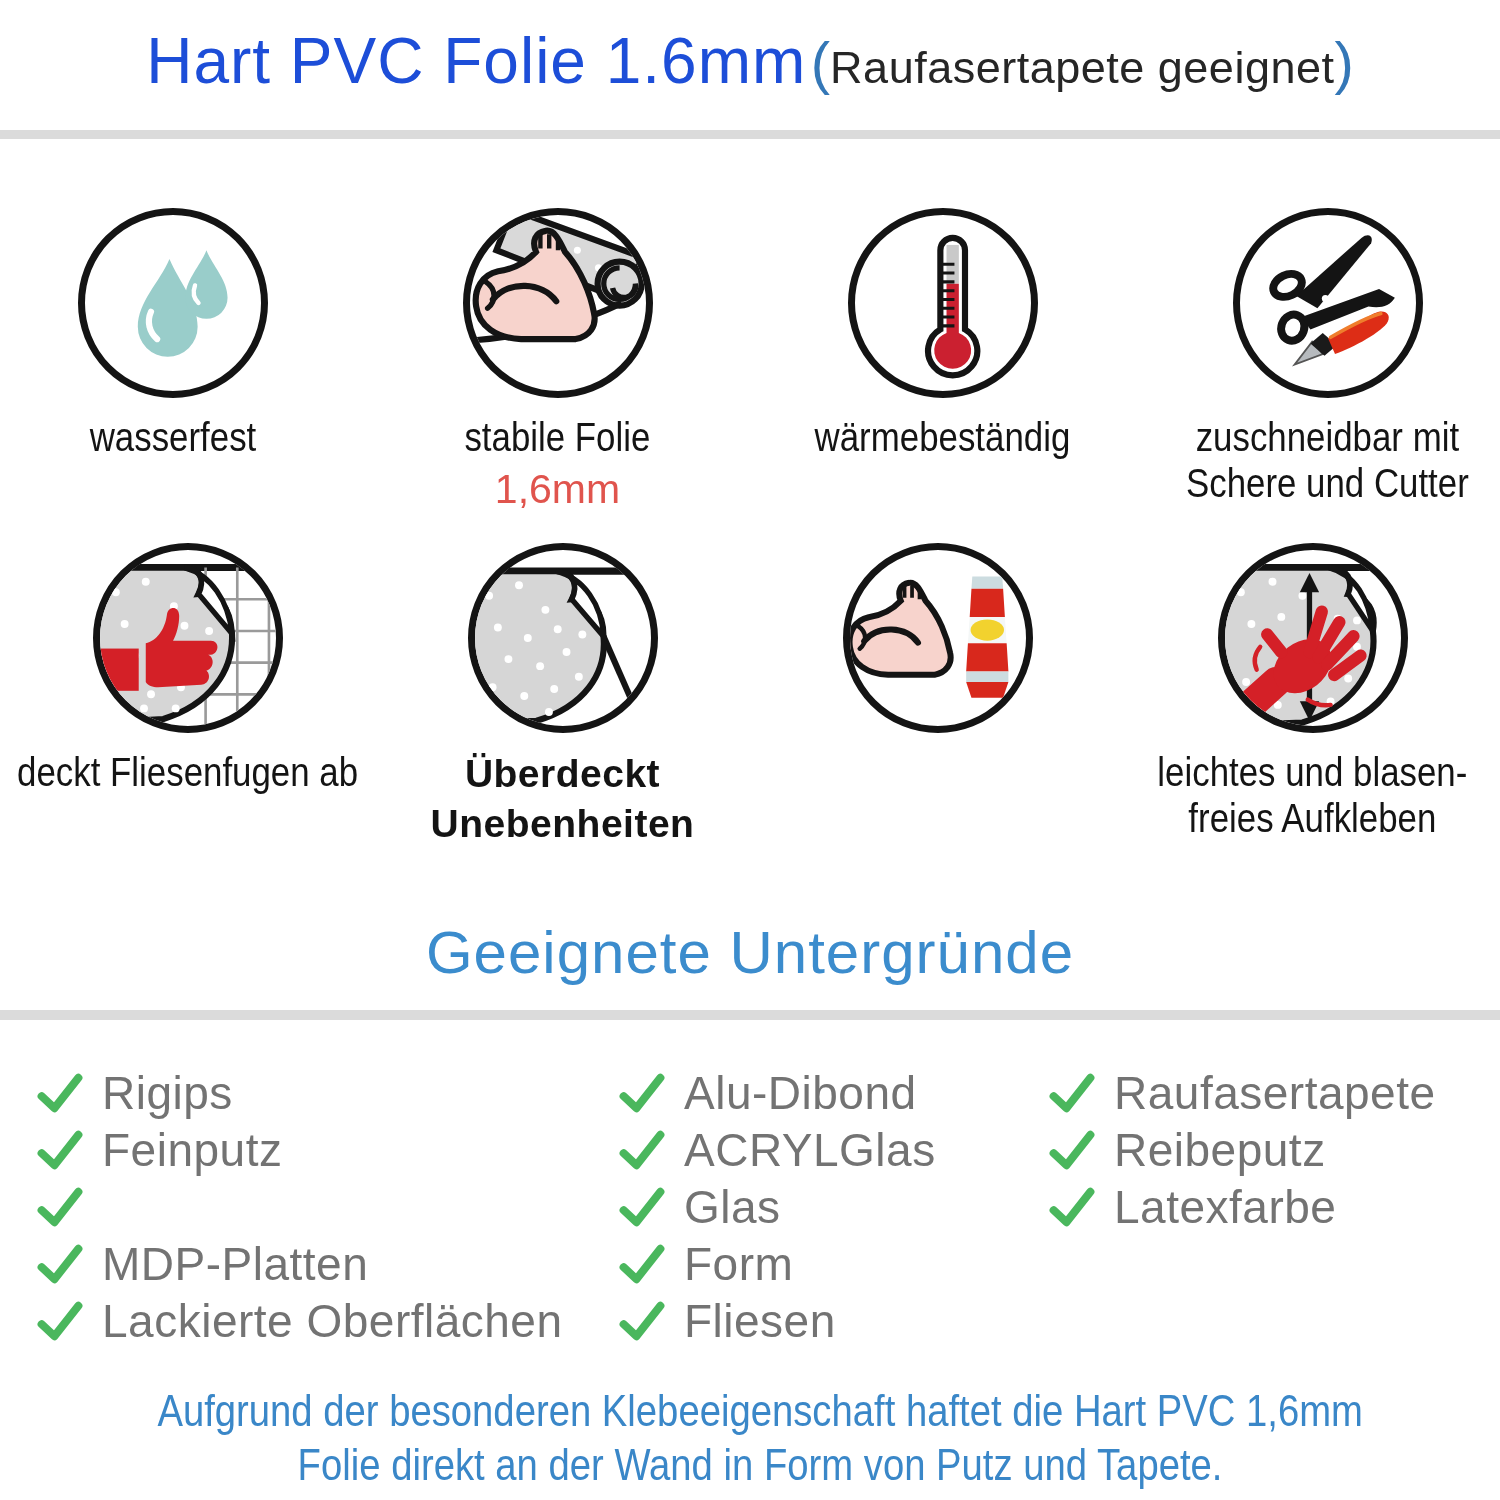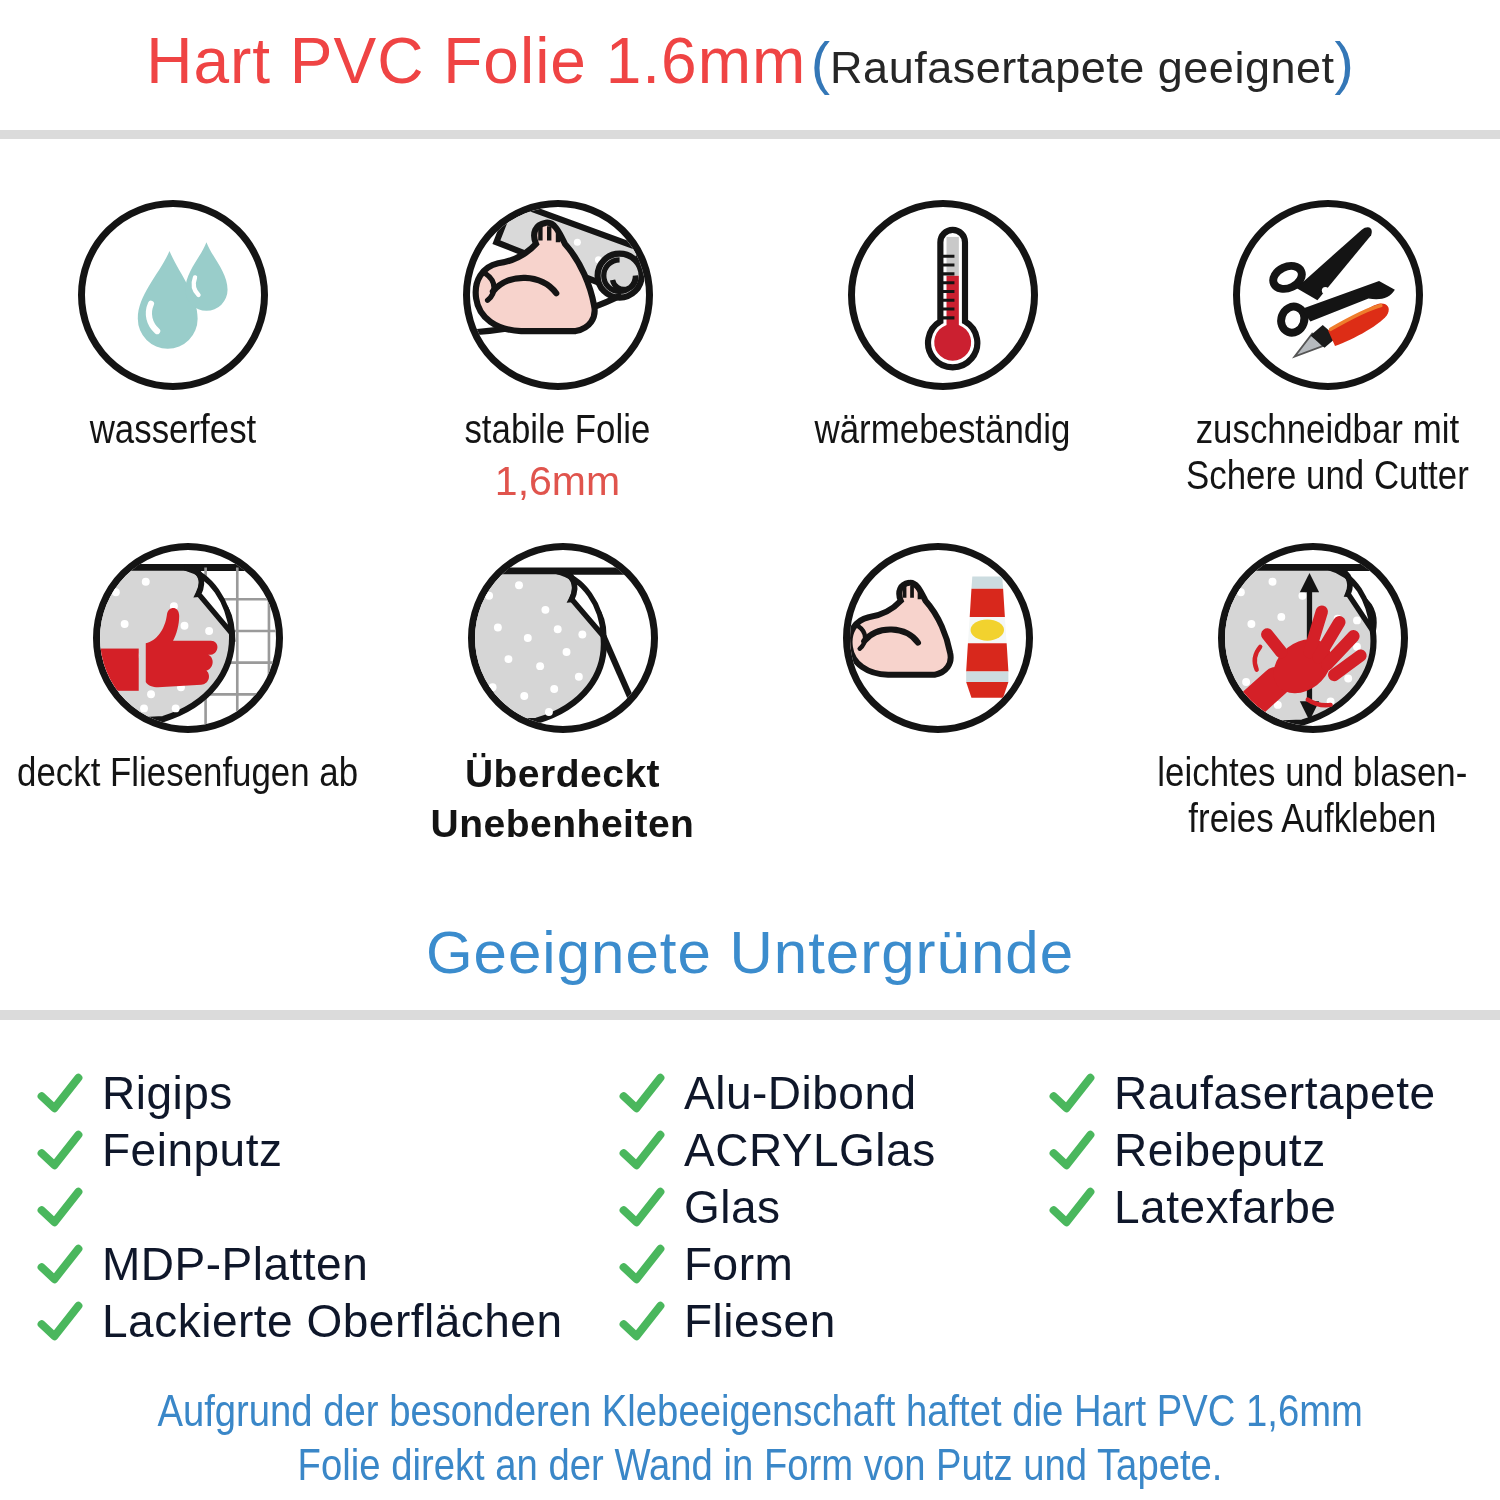--- a/index.html
+++ b/index.html
@@ -2,50 +2,50 @@
 <html><head>
 <meta charset="utf-8">
 <style>
   html,body{margin:0;padding:0;background:#fff;}
   body{width:1500px;height:1500px;position:relative;overflow:hidden;
        font-family:"Liberation Sans", sans-serif;}
   .abs{position:absolute;}
 
   
   .title-wrap{top:24px;left:0;width:1500px;text-align:center;white-space:nowrap;}
-  .t-main{font-size:64px;color:#ef4444;letter-spacing:1px;}
+  .t-main{font-size:64px;color:#1d4ed8;letter-spacing:1px;}
   .t-paren{font-size:58px;color:#3477b7;}
   .t-sub{font-size:45px;color:#262626;letter-spacing:0.5px;}
 
   .divider{left:0;width:1500px;background:#dbdbdb;}
   .div1{top:130px;height:9px;}
   .div2{top:1010px;height:10px;}
 
   
   .feat-row{left:0;width:1500px;display:flex;}
-  .row1{top:200px;gap:40px;}
+  .row1{top:208px;gap:40px;}
   .row2{top:543px;}
   .feat{width:25%;display:flex;flex-direction:column;align-items:center;}
   .circle{width:176px;height:176px;border:7px solid #141414;border-radius:50%;
           overflow:hidden;background:#fff;position:relative;flex:0 0 auto;}
   .circle svg{display:block;width:176px;height:176px;}
   .cap{margin-top:16px;font-size:41px;color:#141414;line-height:1.13;text-align:center;}
   .cond{display:inline-block;transform:scaleX(0.85);transform-origin:50% 50%;white-space:nowrap;}
   .geo{font-weight:bold;font-size:39px;letter-spacing:0.5px;line-height:1.28;}
   .red-sub{margin-top:6px;font-size:41px;color:#e0544d;text-align:center;}
 
   
   .heading{top:918px;left:0;width:1500px;text-align:center;font-size:60px;color:#3b8ccd;letter-spacing:1px;}
   .col{display:flex;flex-direction:column;}
   .c1{top:1064px;left:36px;}
   .c2{top:1064px;left:618px;}
   .c3{top:1064px;left:1048px;}
   .item{display:flex;align-items:center;height:57px;}
   .ck{width:48px;height:42px;margin-right:18px;flex:0 0 auto;}
-  .item-label{font-size:46px;color:#0f172a;letter-spacing:0.5px;white-space:nowrap;}
+  .item-label{font-size:46px;color:#737373;letter-spacing:0.5px;white-space:nowrap;}
 
   
   .footer{top:1384px;left:10px;width:1500px;text-align:center;color:#3a87c8;}
   .footer .line{font-size:45px;line-height:1.2;}
 </style>
 </head>
 <body>
 
 <div class="abs title-wrap">
   <span class="t-main">Hart PVC Folie 1.6mm</span>

